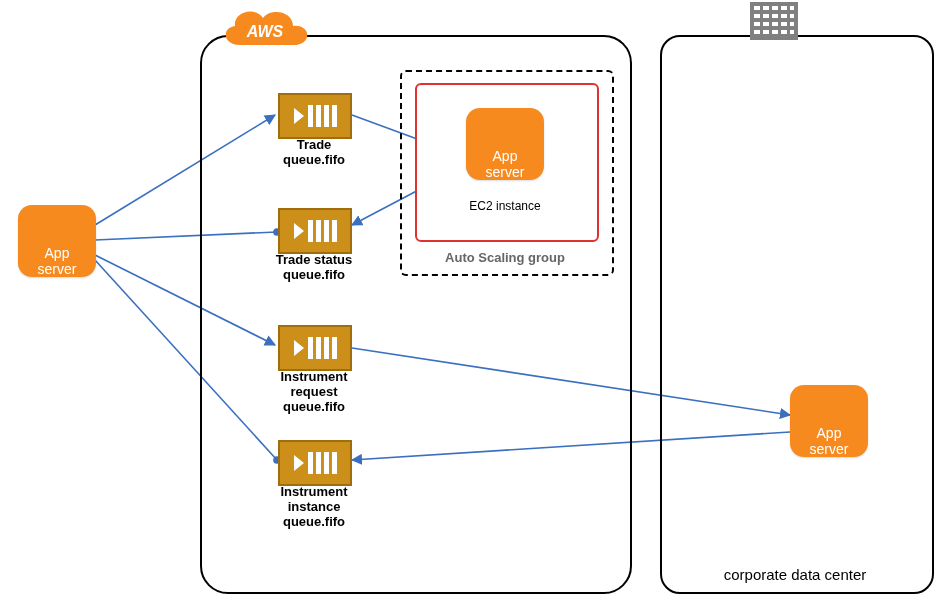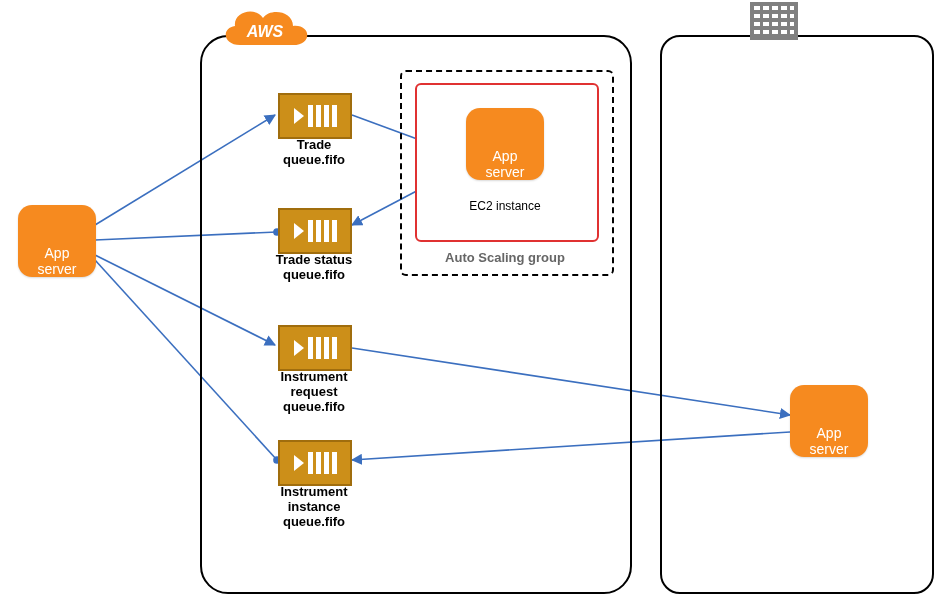--- a/index.html
+++ b/index.html
@@ -80,20 +80,21 @@
 
   <div class="cloud-box" style="left:200px;top:35px;width:428px;height:555px;"></div>
 
   <svg style="position:absolute;left:215px;top:0px;width:100px;height:60px;">
     <path d="M25 45 C8 45 6 28 20 26 C18 12 40 6 48 18 C54 8 78 10 78 26 C96 24 98 45 78 45 Z" fill="#f68a1f"></path>
     <text x="50" y="37" text-anchor="middle" fill="#fff" font-family="Arial" font-weight="700" font-style="italic" font-size="16">AWS</text>
   </svg>
 
   <div class="corp-box" style="left:660px;top:35px;width:270px;height:555px;"></div>
   <div class="building" style="left:750px;top:2px;"></div>
+  <div class="label corp-label" style="left:660px;top:566px;width:270px;">corporate data center</div>
 
   <div class="asg-box" style="left:400px;top:70px;width:210px;height:202px;border:2.5px dashed #000;"></div>
   <div class="label asg-label" style="left:400px;top:250px;width:210px;">Auto Scaling group</div>
 
   <div class="sg-box" style="left:415px;top:83px;width:180px;height:155px;"></div>
   <div class="label ec2-label" style="left:415px;top:199px;width:180px;">EC2 instance</div>
 
   <div class="app-box" style="left:466px;top:108px;">
     <div><span>App</span><br><span>server</span></div>
   </div>

